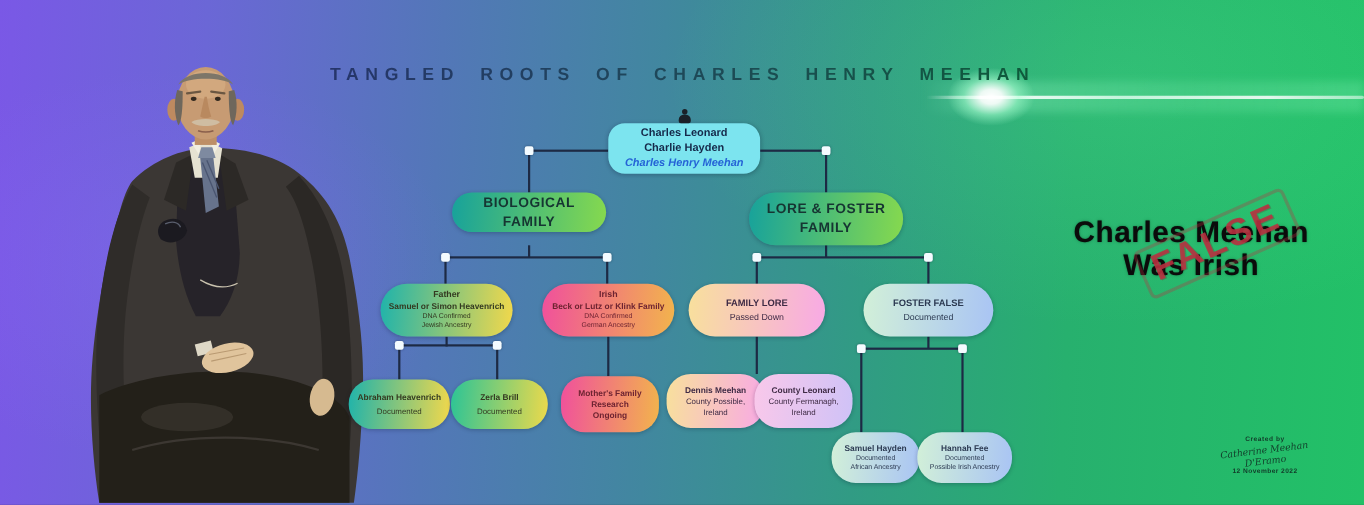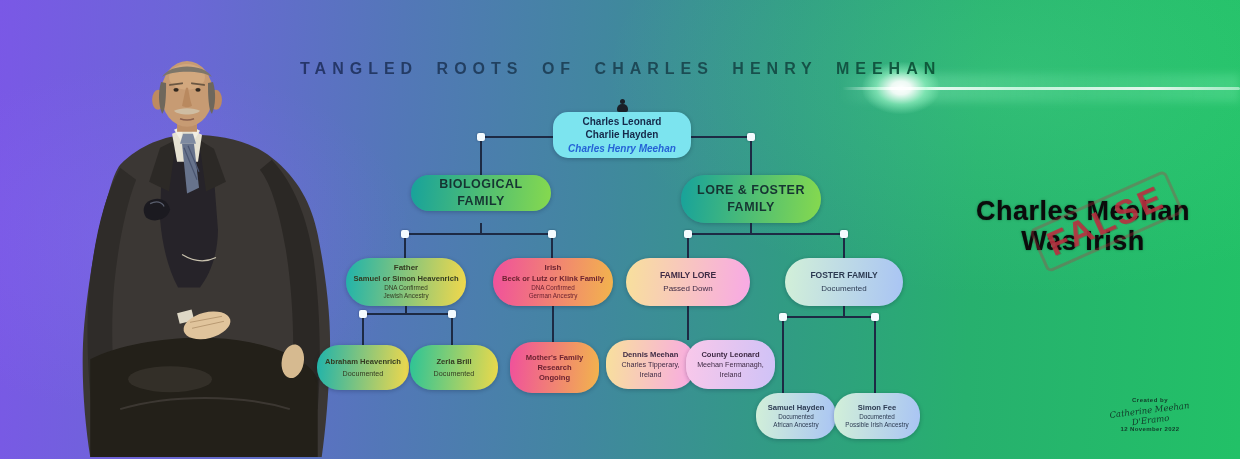--- a/index.html
+++ b/index.html
@@ -201,21 +201,21 @@
     <span class="l s63 c-maroon">DNA Confirmed</span>
     <span class="l s63 c-maroon">German Ancestry</span>
   </div>
 
   <div class="node g-cream-pink" style="left:626px;top:258px;width:124px;height:48px">
     <span class="l b s85 c-plum" style="margin-bottom:3px">FAMILY LORE</span>
     <span class="l s8 c-plum">Passed Down</span>
   </div>
 
   <div class="node g-mint-blue" style="left:785px;top:258px;width:118px;height:48px">
-    <span class="l b s85 c-slate" style="margin-bottom:3px">FOSTER FAMILY</span>
+    <span class="l b s85 c-slate" style="margin-bottom:3px">FOSTER FALSE</span>
     <span class="l s8 c-slate">Documented</span>
   </div>
 
   <div class="node g-teal-yellow" style="left:317px;top:345px;width:92px;height:45px;border-radius:22px">
     <span class="l b s76 c-olive" style="margin-bottom:2px">Abraham Heavenrich</span>
     <span class="l s72 c-olive">Documented</span>
   </div>
 
   <div class="node g-green-yellow" style="left:410px;top:345px;width:88px;height:45px;border-radius:22px">
     <span class="l b s76 c-olive" style="margin-bottom:2px">Zerla Brill</span>
@@ -223,38 +223,38 @@
   </div>
 
   <div class="node g-pink-orange" style="left:510px;top:342px;width:89px;height:51px;border-radius:22px">
     <span class="l b s76 c-maroon">Mother's Family</span>
     <span class="l b s76 c-maroon">Research</span>
     <span class="l b s76 c-maroon">Ongoing</span>
   </div>
 
   <div class="node g-cream-pink" style="left:606px;top:340px;width:89px;height:49px;border-radius:22px">
     <span class="l b s76 c-plum">Dennis Meehan</span>
-    <span class="l s72 c-plum">Charles Tipperary,</span>
+    <span class="l s72 c-plum">County Possible,</span>
     <span class="l s72 c-plum">Ireland</span>
   </div>
 
   <div class="node g-pink-violet" style="left:686px;top:340px;width:89px;height:49px;border-radius:22px">
     <span class="l b s76 c-plum">County Leonard</span>
-    <span class="l s72 c-plum">Meehan Fermanagh,</span>
+    <span class="l s72 c-plum">County Fermanagh,</span>
     <span class="l s72 c-plum">Ireland</span>
   </div>
 
   <div class="node g-mint-blue" style="left:756px;top:393px;width:80px;height:46px;border-radius:22px">
     <span class="l b s76 c-slate">Samuel Hayden</span>
     <span class="l s63 c-slate">Documented</span>
     <span class="l s63 c-slate">African Ancestry</span>
   </div>
 
   <div class="node g-mint-blue" style="left:834px;top:393px;width:86px;height:46px;border-radius:22px">
-    <span class="l b s76 c-slate">Simon Fee</span>
+    <span class="l b s76 c-slate">Hannah Fee</span>
     <span class="l s63 c-slate">Documented</span>
     <span class="l s63 c-slate">Possible Irish Ancestry</span>
   </div>
 
   <div class="verdict">
     <div class="vl">Charles Meehan</div>
     <div class="vl">Was Irish</div>
   </div>
   <div class="stamp">FALSE</div>
 

